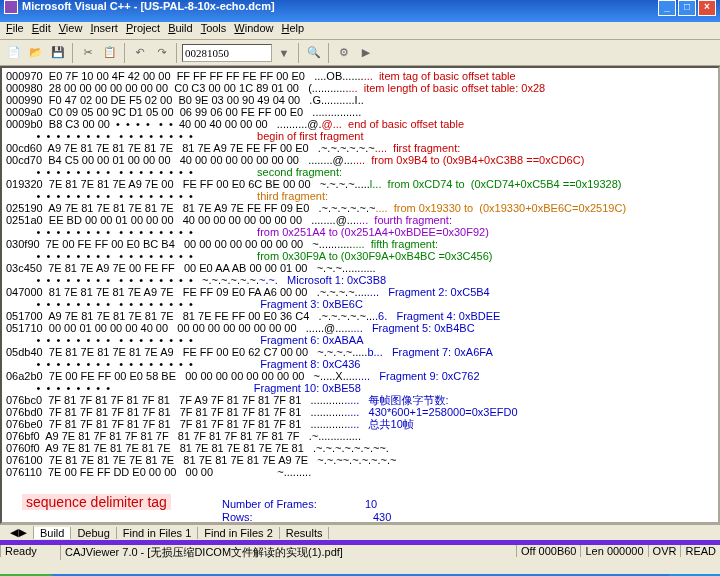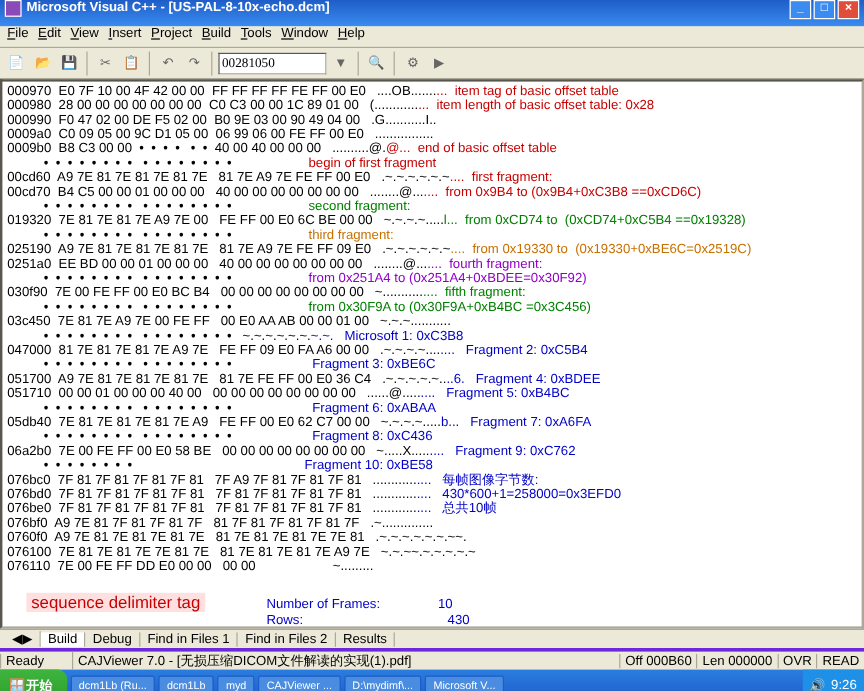--- a/index.html
+++ b/index.html
@@ -19,21 +19,21 @@
 .content{height:458px;background:#fff;border:2px inset #aca899;position:relative;overflow:hidden;font-family:"Courier New",monospace;font-size:10px;line-height:12px}
 .hex{position:absolute;left:4px;top:2px;white-space:pre;color:#000}
 .blue{color:#0000c8}
 .red{color:#c80000}
 .green{color:#008000}
 .orange{color:#c87000}
 .purple{color:#9000c8}
 .tabs{height:16px;background:#ece9d8;display:flex;align-items:center;font-size:10px;padding:0 4px;border-top:1px solid #aca899}
 .tabs span{padding:0 6px;border-right:1px solid #aca899;cursor:pointer}
 .tabs .active{background:#fff}
-.status{height:18px;background:#ece9d8;display:flex;align-items:center;border-top:3px solid #6d28d9;font-size:10px}
+.status{height:34px;background:#ece9d8;display:flex;align-items:flex-start;border-top:5px solid #6d28d9;font-size:10px}
 .status span{padding:0 4px;border-left:1px solid #aca899}
 .taskbar{height:26px;background:linear-gradient(#2b7de0,#1e5dc8);display:flex;align-items:center;color:#fff;font-size:10px}
 .start{background:linear-gradient(#3eb53e,#2e9e2e);height:100%;padding:0 12px 0 8px;display:flex;align-items:center;font-weight:bold;border-radius:0 8px 8px 0}
 .task{background:#4a8ce0;margin-left:3px;padding:2px 6px;border:1px solid #1e5dc8;border-radius:2px;font-size:9px}
 .tray{margin-left:auto;background:#1e90e8;height:100%;padding:0 6px;display:flex;align-items:center;gap:4px}
 .info{position:absolute;left:220px;top:418px;font-family:monospace;font-size:10px;color:#0000c8;white-space:pre}
 .seq{position:absolute;left:20px;top:426px;background:#ffe0e0;color:#c80000;padding:2px 4px;font-size:14px}
 </style>
 </head>
 <body>

